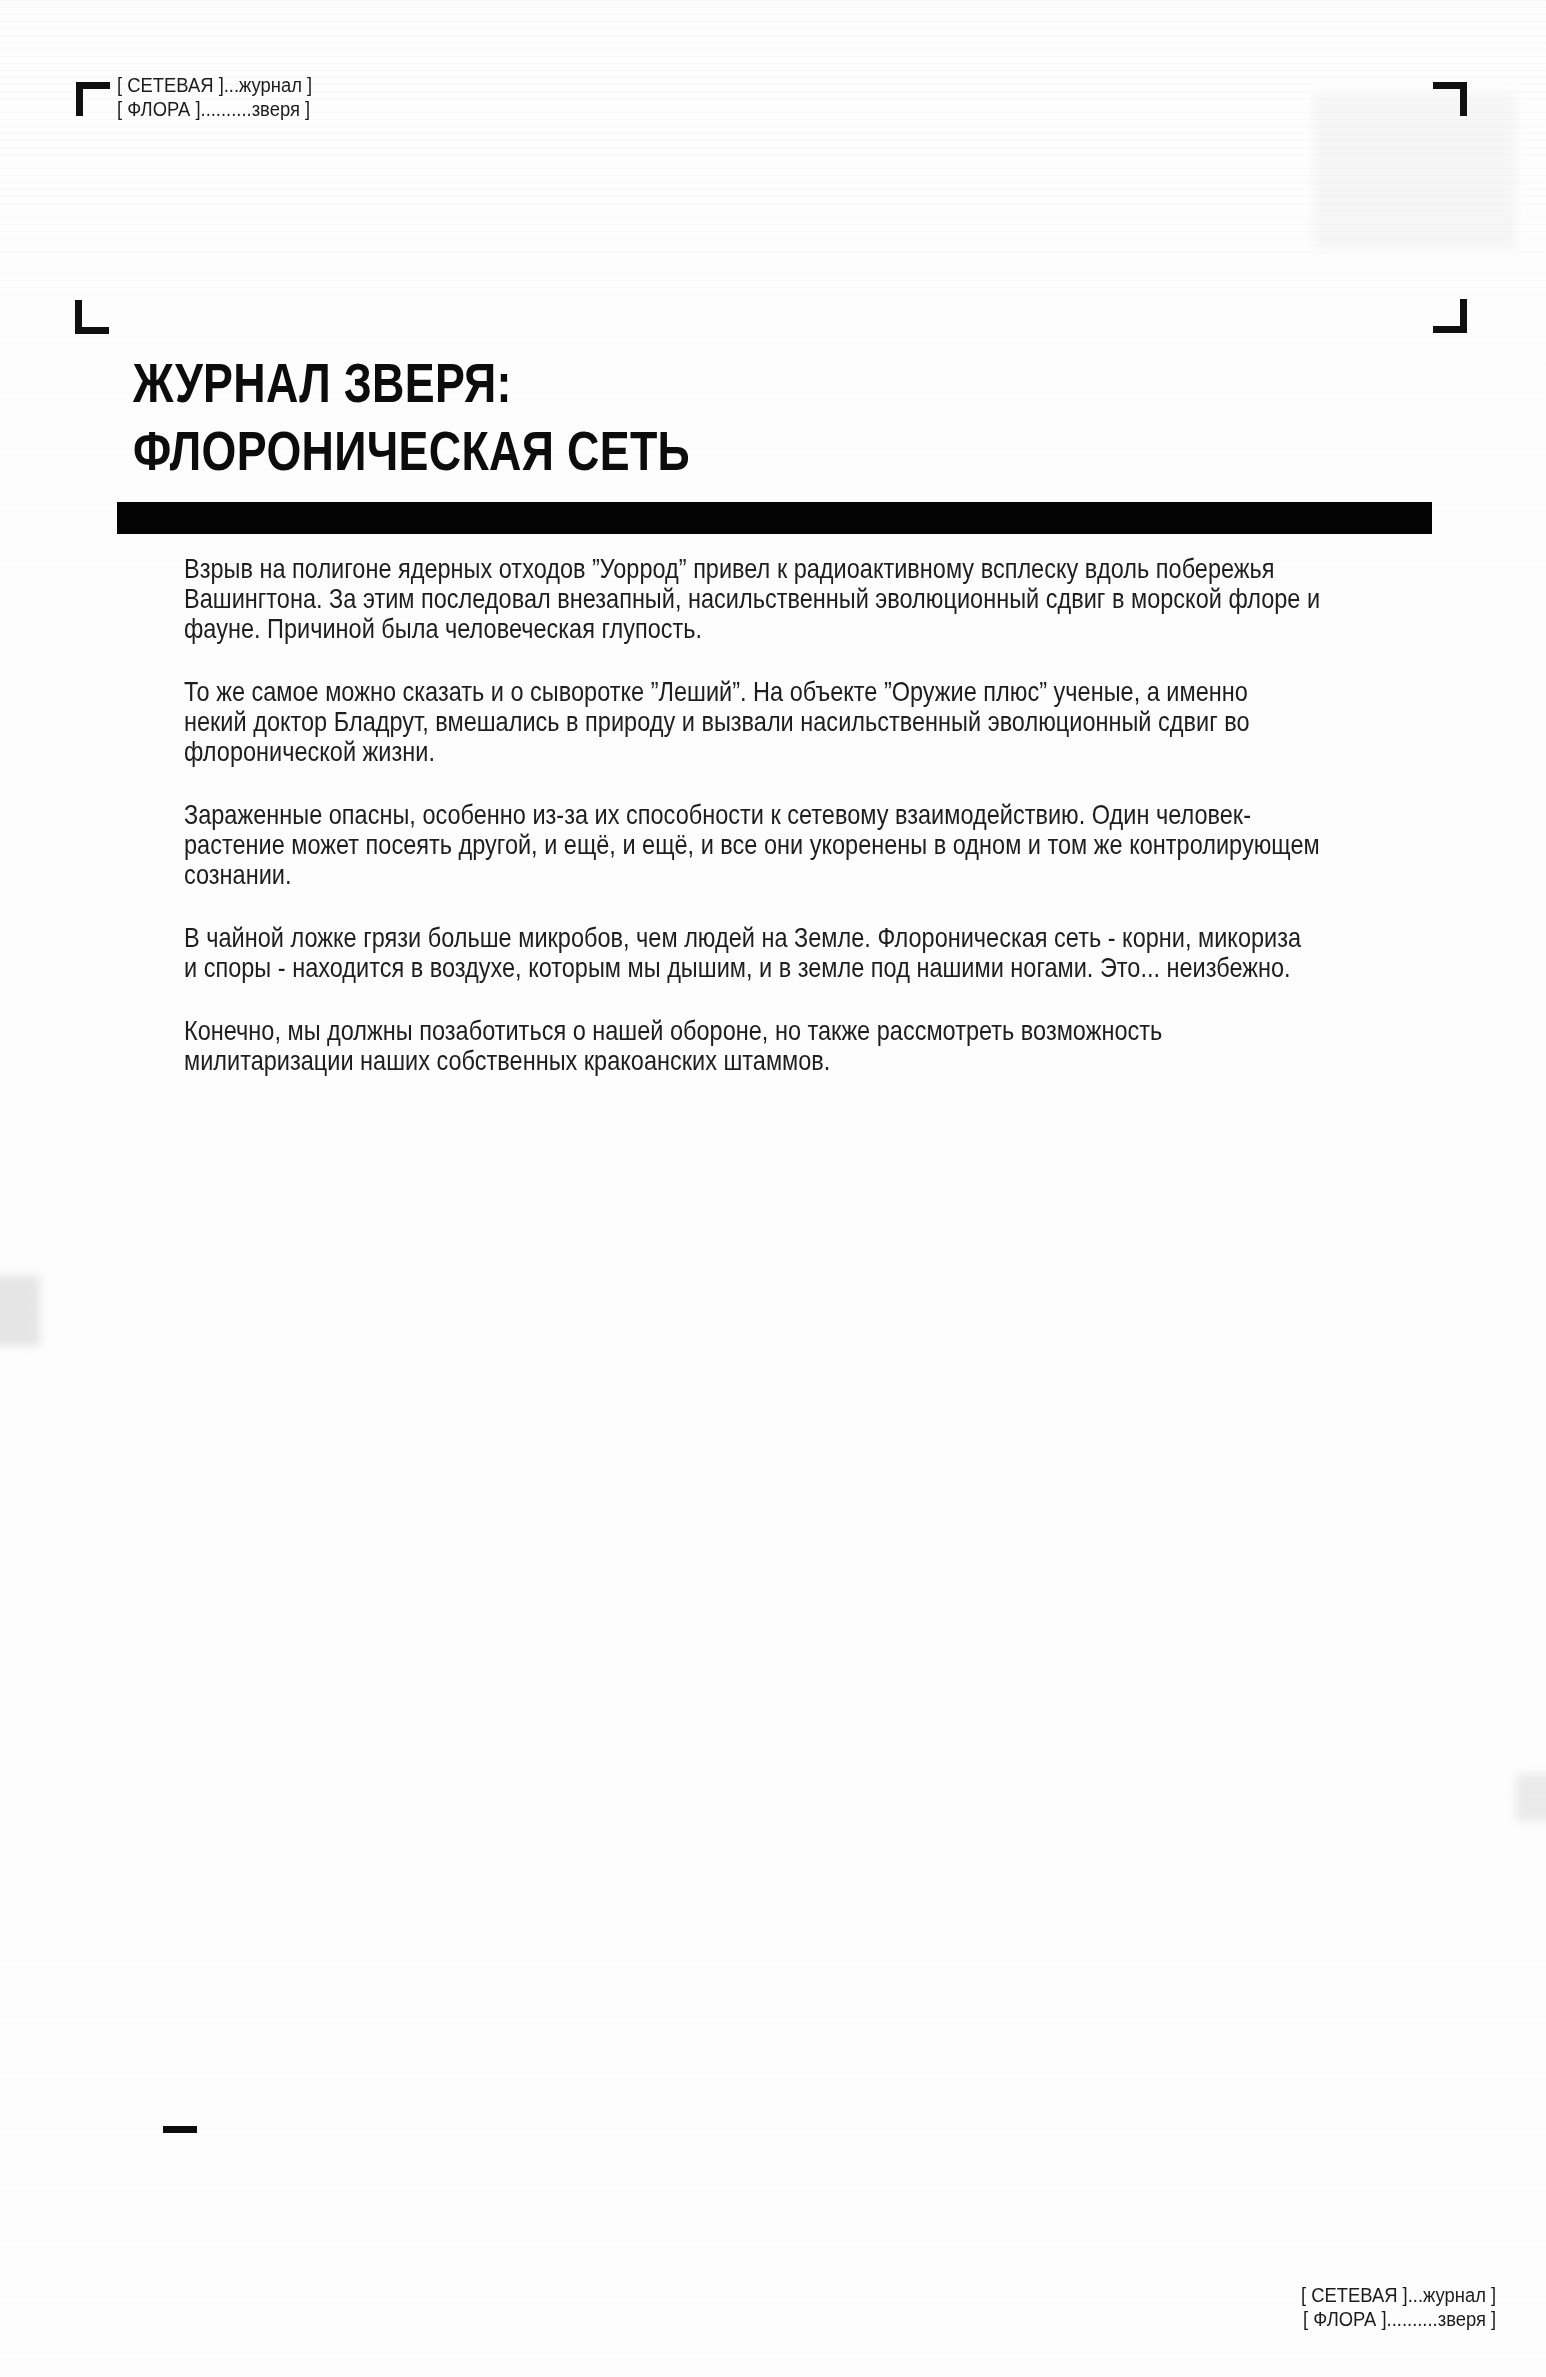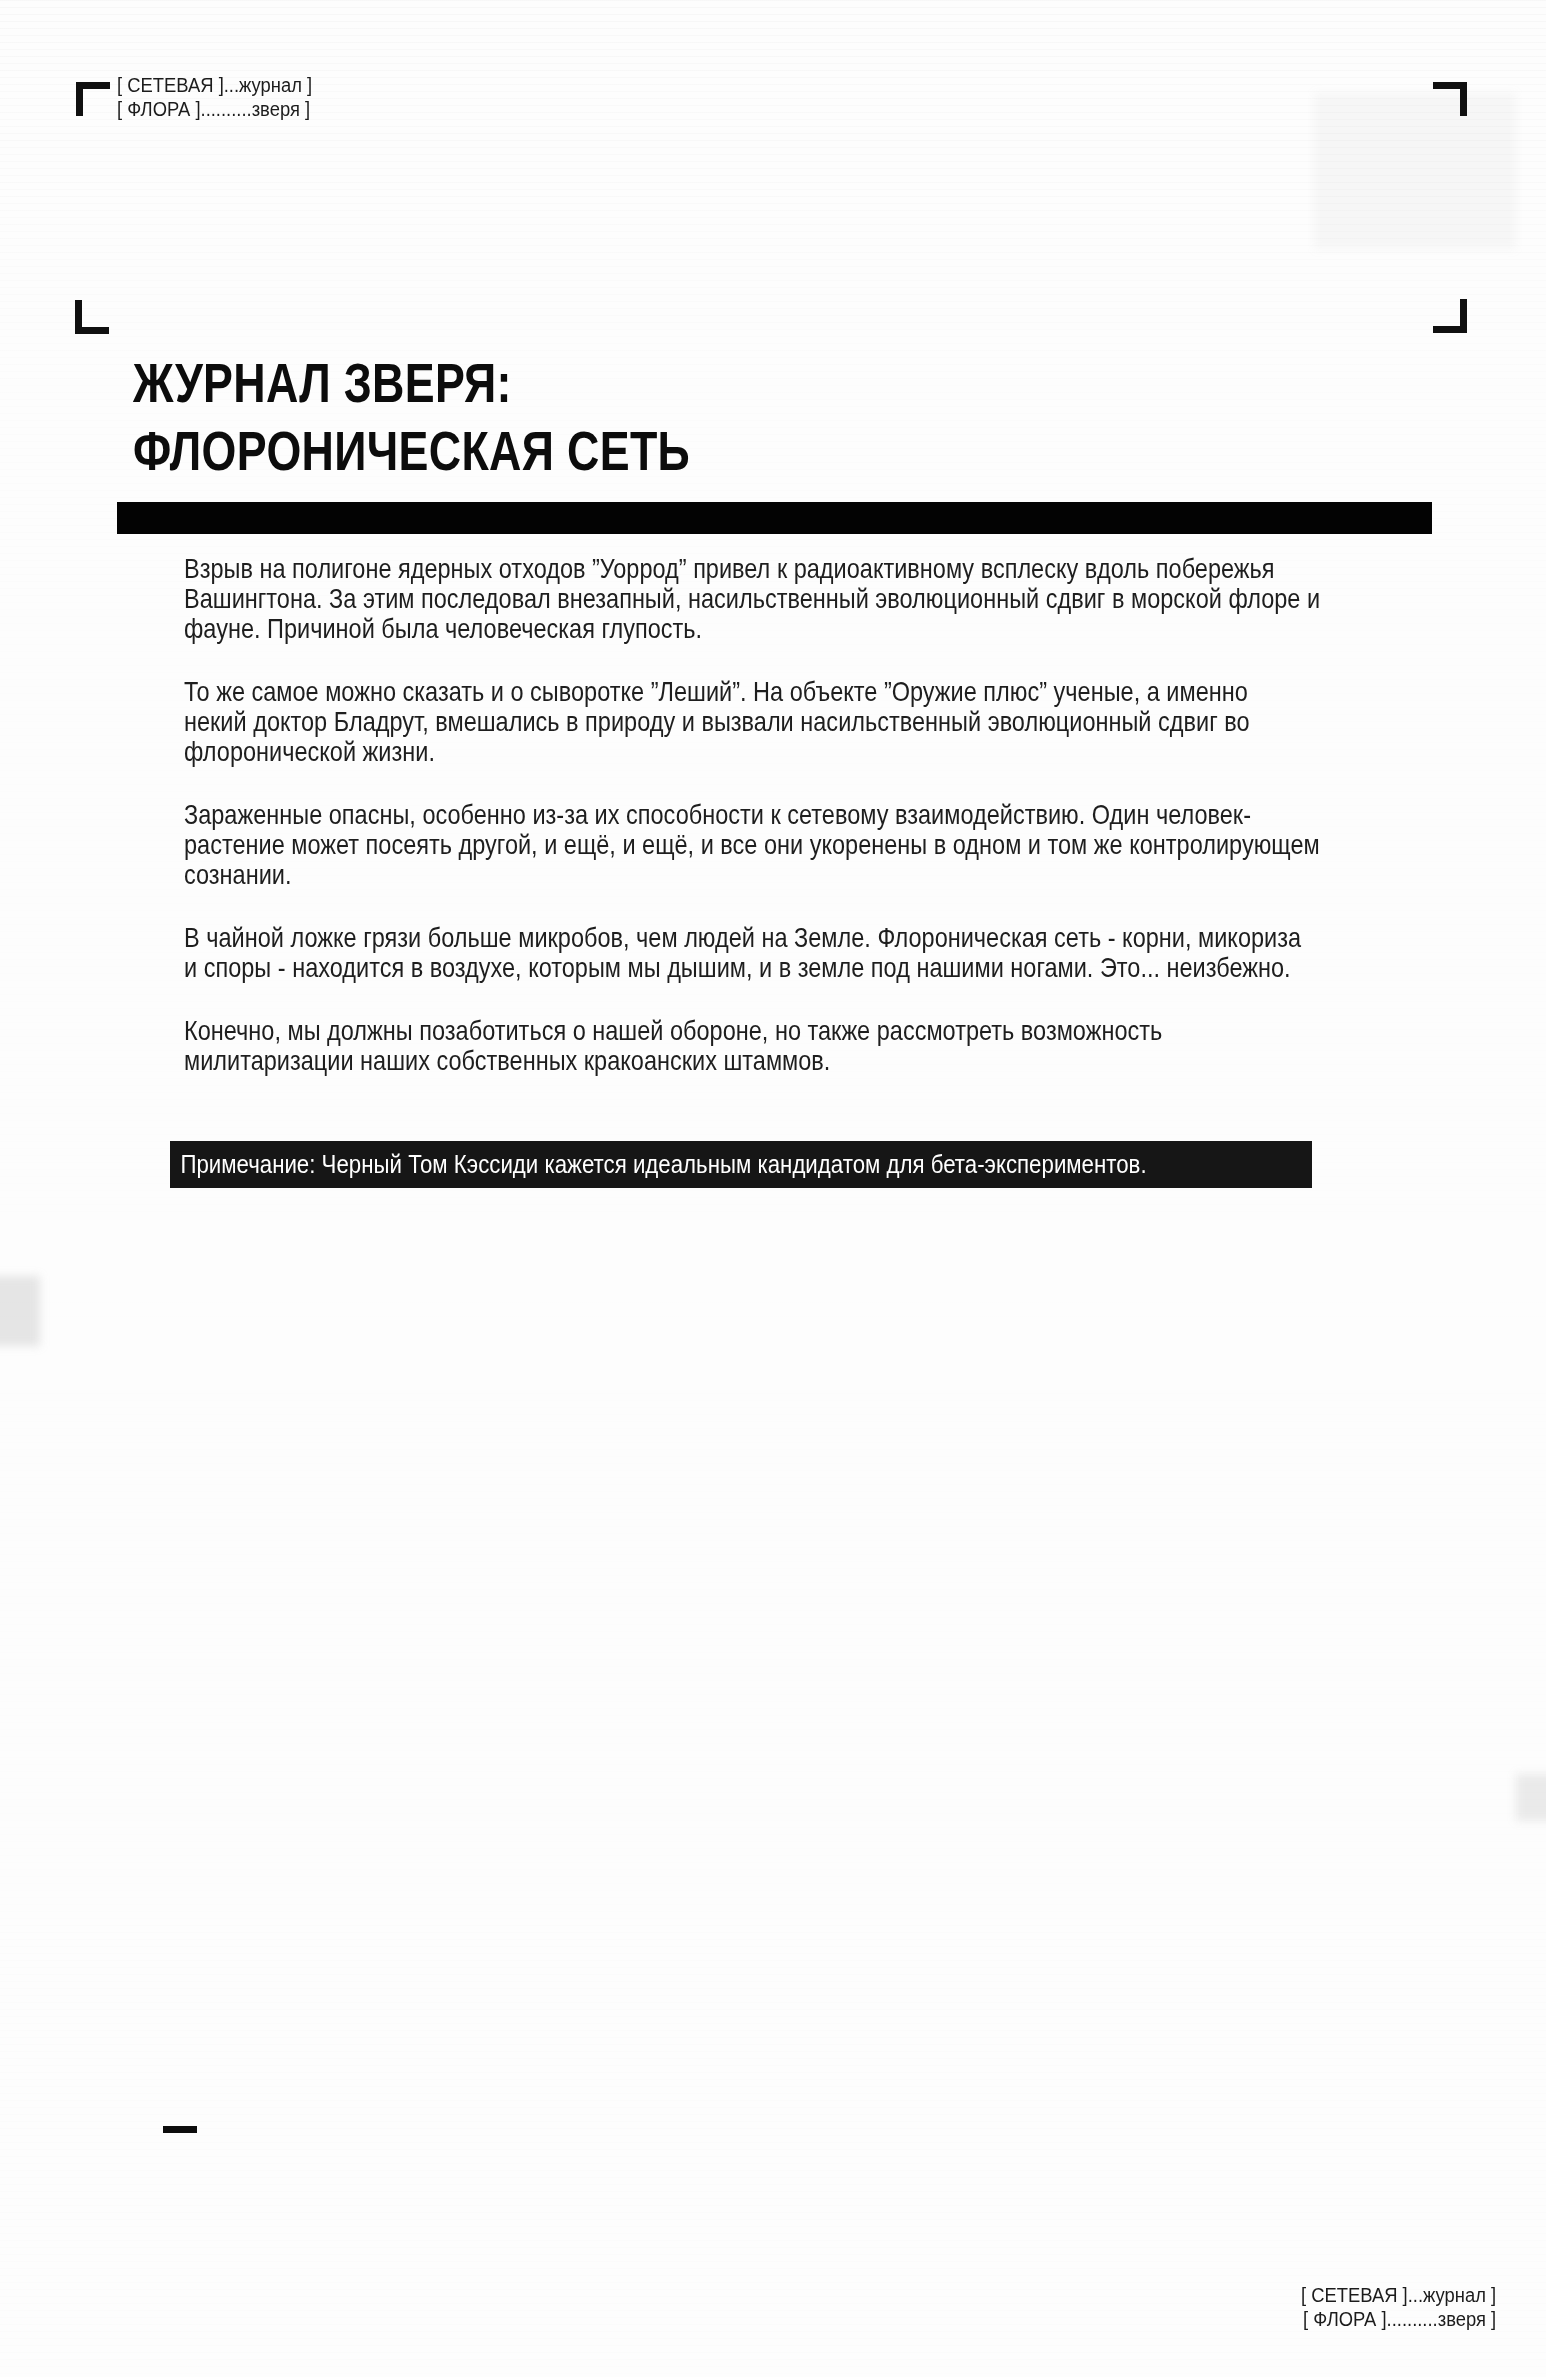--- a/index.html
+++ b/index.html
@@ -125,23 +125,20 @@
     <p>
       <span class="line">В чайной ложке грязи больше микробов, чем людей на Земле. Флороническая сеть - корни, микориза</span><br>
       <span class="line">и споры - находится в воздухе, которым мы дышим, и в земле под нашими ногами. Это... неизбежно.</span>
     </p>
     <p>
       <span class="line">Конечно, мы должны позаботиться о нашей обороне, но также рассмотреть возможность</span><br>
       <span class="line">милитаризации наших собственных кракоанских штаммов.</span>
     </p>
   </div>
 
-  <div class="note-bar">
-    <span class="note-text">Примечание: Черный Том Кэссиди кажется идеальным кандидатом для бета-экспериментов.</span>
-  </div>
 
   <div class="footer-dash"></div>
 
   <div class="meta-label bottom">
     <div class="ln">[ СЕТЕВАЯ ]...журнал ]</div>
     <div class="ln">[ ФЛОРА ]..........зверя ]</div>
   </div>
 
 </div>
 

